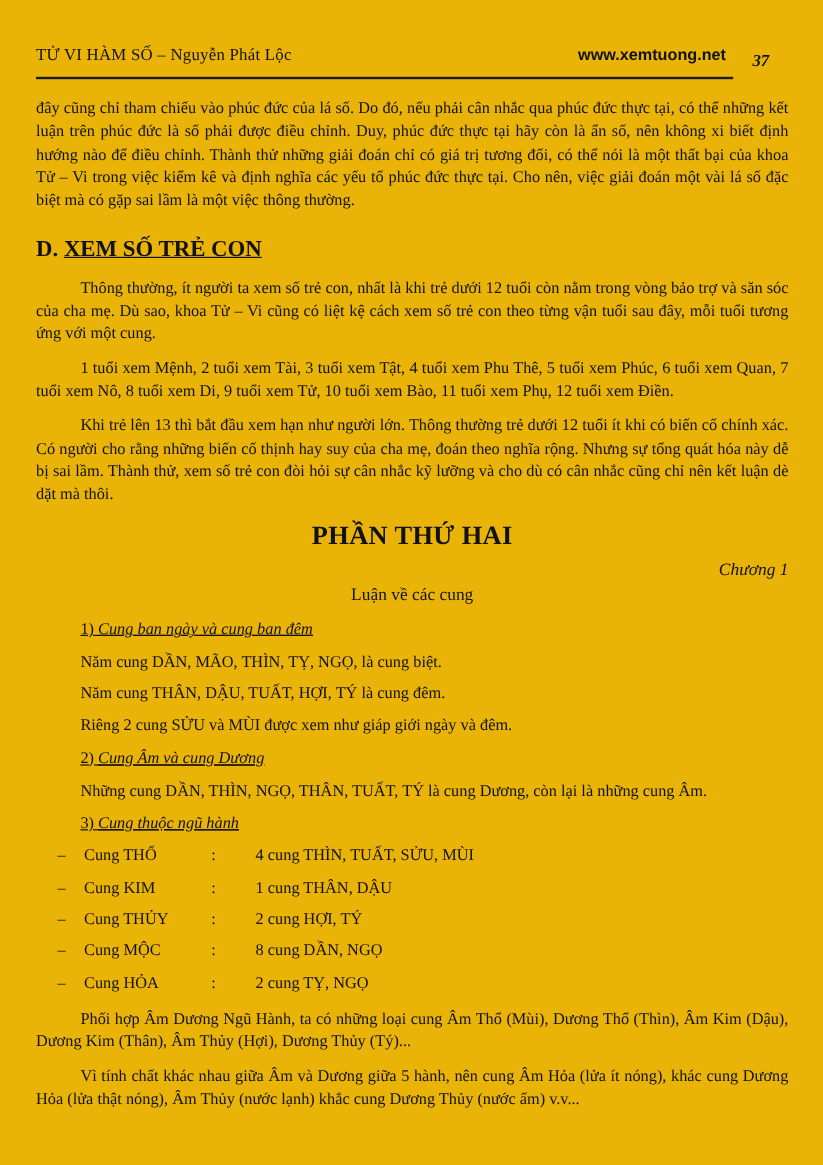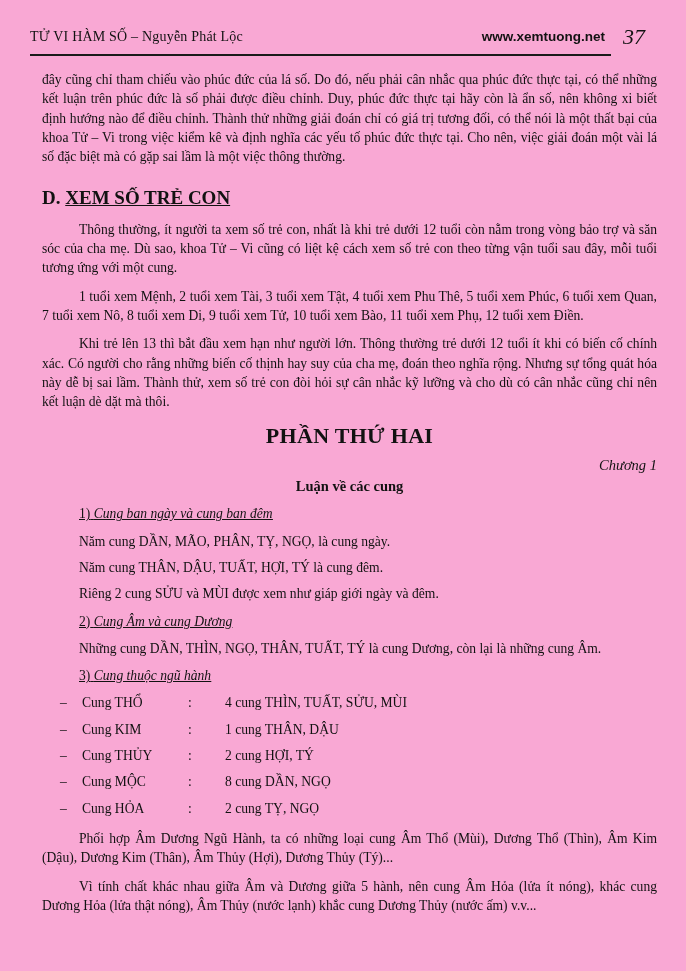--- a/index.html
+++ b/index.html
@@ -7,22 +7,22 @@
     width: 686px; height: 971px;
     background: #ffffff;
     overflow: hidden;
   }
   body {
     font-family: "Liberation Serif", "DejaVu Serif", serif;
     color: #121212;
   }
   .page {
     width: 686px; height: 971px;
-    padding: 24px 29px 20px 30px;
-    background: #f9a8d4;
+    padding: 38px 29px 20px 30px;
+    background: #eab308;
   }
   
   .header { display: flex; align-items: flex-end; }
   .header-rule-area {
     flex: 1;
     display: flex;
     justify-content: space-between;
     align-items: baseline;
     border-bottom: 2px solid #1a1a1a;
     padding-bottom: 9px;
@@ -33,33 +33,32 @@
   }
   .header-site {
     font-family: "Liberation Sans", "DejaVu Sans", sans-serif;
     font-weight: bold;
     font-size: 13.5px;
     margin-right: 6px;
     text-align: right;
   }
   .header-pagenum {
     font-style: italic;
-    font-weight: normal;
-    font-size: 22px;
+    font-weight: bold;
+    font-size: 14px;
     width: 46px;
     text-align: center;
     padding-bottom: 6px;
   }
   
   .content {
     margin-top: 14px;
     font-size: 13.6px;
     line-height: 19.3px;
     text-align: justify;
-    margin-left: 12px;
   }
   .para { margin-bottom: 9px; text-indent: 37px; }
   .para.no-indent { text-indent: 0; }
   .sec-heading {
     font-weight: bold;
     font-size: 19px;
     margin: 22px 0 12px 0;
     text-align: left;
     text-indent: 0;
   }
@@ -75,21 +74,21 @@
   .chapter {
     text-align: right;
     font-weight: normal;
     font-style: italic;
     font-size: 14.5px;
     margin: 4px 0 2px 0;
     text-indent: 0;
   }
   .chapter-title {
     text-align: center;
-    font-weight: bold;
+    font-weight: normal;
     font-size: 14.5px;
     margin: 2px 0 8px 0;
     text-indent: 0;
   }
   .sub-heading {
     margin: 8px 0 8px 37px;
     font-style: italic;
     text-align: left;
     text-decoration: underline;
   }
@@ -131,21 +130,21 @@
     <p class="para">Thông thường, ít người ta xem số trẻ con, nhất là khi trẻ dưới 12 tuổi còn nằm trong vòng bảo trợ và săn sóc của cha mẹ. Dù sao, khoa Tử – Vi cũng có liệt kệ cách xem số trẻ con theo từng vận tuổi sau đây, mỗi tuổi tương ứng với một cung.</p>
     <p class="para">1 tuổi xem Mệnh, 2 tuổi xem Tài, 3 tuổi xem Tật, 4 tuổi xem Phu Thê, 5 tuổi xem Phúc, 6 tuổi xem Quan, 7 tuổi xem Nô, 8 tuổi xem Di, 9 tuổi xem Tử, 10 tuổi xem Bào, 11 tuổi xem Phụ, 12 tuổi xem Điền.</p>
     <p class="para">Khi trẻ lên 13 thì bắt đầu xem hạn như người lớn. Thông thường trẻ dưới 12 tuổi ít khi có biến cố chính xác. Có người cho rằng những biến cố thịnh hay suy của cha mẹ, đoán theo nghĩa rộng. Nhưng sự tổng quát hóa này dễ bị sai lầm. Thành thử, xem số trẻ con đòi hỏi sự cân nhắc kỹ lưỡng và cho dù có cân nhắc cũng chỉ nên kết luận dè dặt mà thôi.</p>
 
     <p class="big-title">PHẦN THỨ HAI</p>
     <p class="chapter">Chương 1</p>
     <p class="chapter-title">Luận về các cung</p>
 
 
     <p class="sub-heading"><span style="font-style:normal;">1)</span>&nbsp;<span class="u">Cung ban ngày và cung ban đêm</span></p>
-    <p class="line-item">Năm cung DẦN, MÃO, PHÂN, TỴ, NGỌ, là cung ngày.</p>
+    <p class="line-item">Năm cung DẦN, MÃO, THÌN, TỴ, NGỌ, là cung biệt.</p>
     <p class="line-item">Năm cung THÂN, DẬU, TUẤT, HỢI, TÝ là cung đêm.</p>
     <p class="line-item">Riêng 2 cung SỬU và MÙI được xem như giáp giới ngày và đêm.</p>
 
     <p class="sub-heading"><span style="font-style:normal;">2)</span>&nbsp;<span class="u">Cung Âm và cung Dương</span></p>
     <p class="line-item">Những cung DẦN, THÌN, NGỌ, THÂN, TUẤT, TÝ là cung Dương, còn lại là những cung Âm.</p>
 
     <p class="sub-heading"><span style="font-style:normal;">3)</span>&nbsp;<span class="u">Cung thuộc ngũ hành</span></p>
 
     <div class="hanh-row">
       <span class="hanh-dash">–</span>

